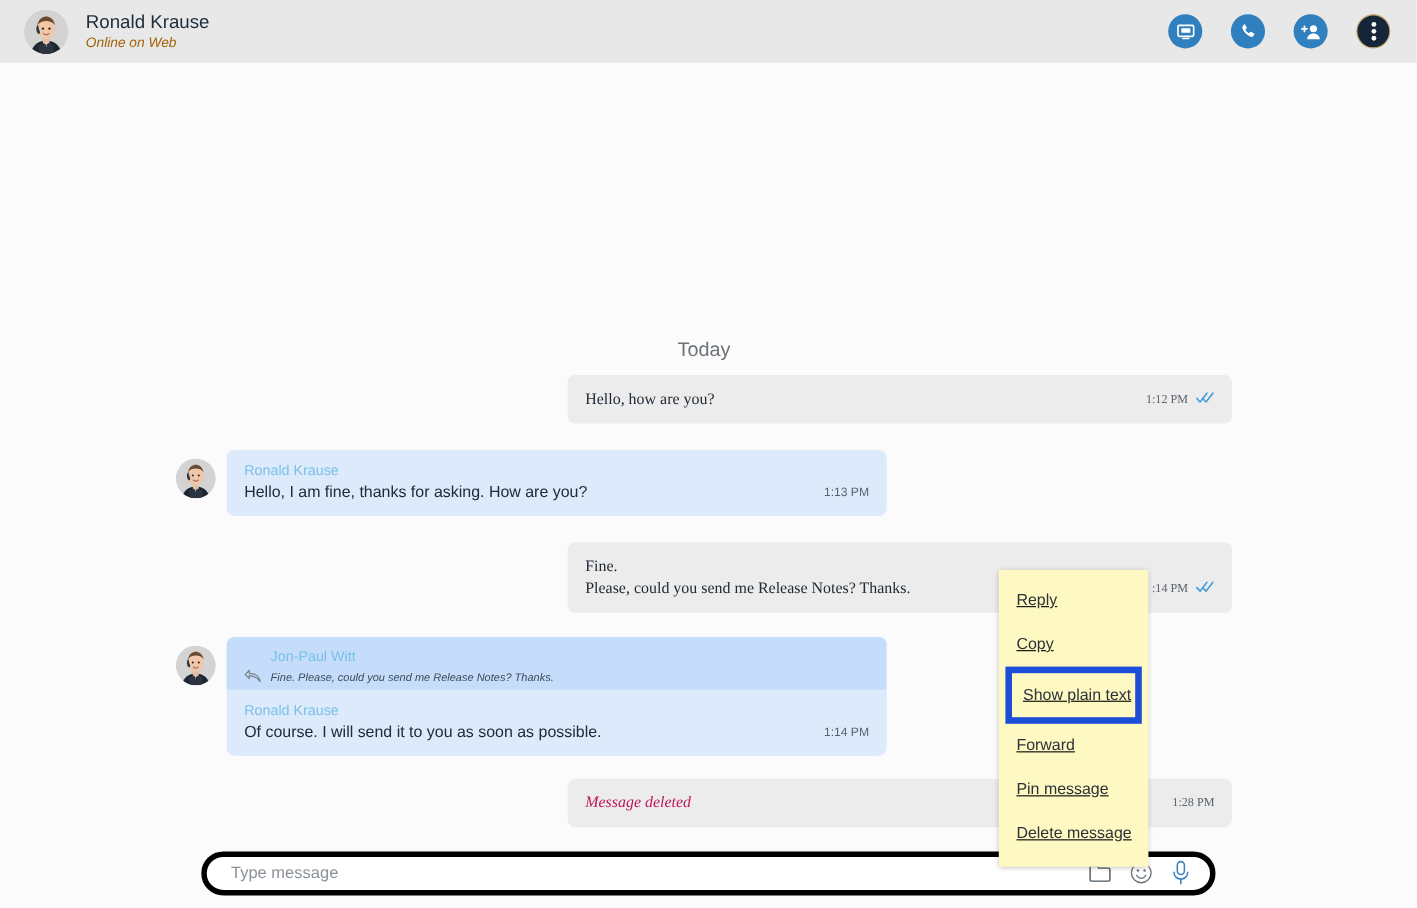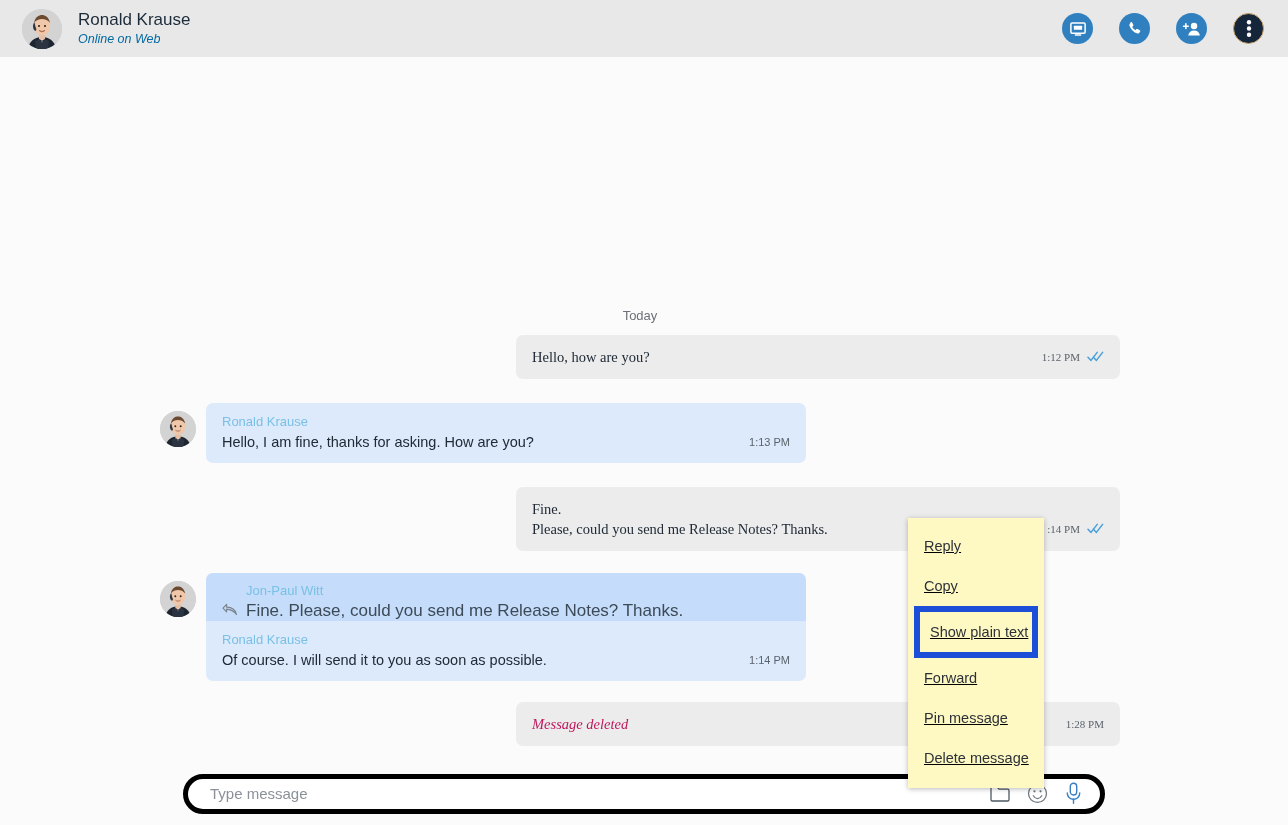--- a/index.html
+++ b/index.html
@@ -20,39 +20,39 @@
     padding: 0 16px 0 22px;
   }
   .avatar {
     width: 40px; height: 40px; border-radius: 50%;
     overflow: hidden; flex: 0 0 40px; position: relative;
     background: #cfcfcf;
   }
   .avatar svg { display: block; width: 100%; height: 100%; }
   .hdr-text { margin-left: 16px; display: flex; flex-direction: column; justify-content: center; }
   .hdr-name { font-size: 17px; color: #1c2b3a; line-height: 20px; }
-  .hdr-status { font-size: 12.5px; color: #0369a1; font-style: italic; line-height: 16px; margin-top: 1px; }
+  .hdr-status { font-size: 12.5px; color: #a16207; font-style: italic; line-height: 16px; margin-top: 1px; }
   .hdr-actions { margin-left: auto; display: flex; align-items: center; gap: 26px; padding-right: 8px; }
   .icon-btn {
     width: 31px; height: 31px; border-radius: 50%;
     display: flex; align-items: center; justify-content: center;
     cursor: pointer; flex: 0 0 31px;
   }
   .icon-btn.blue { background: #3080c0; }
   .icon-btn.dark { background: #16263a; border: 1px solid #c9a46b; }
   .icon-btn svg { display: block; }
 
   
   .chat {
     position: absolute; top: 57px; left: 0;
     width: 1288px; height: 705px;
     background: #fbfbfb;
     padding: 0 168px 0 160px;
   }
-  .daydiv { text-align: center; color: #6c7279; font-size: 13px; margin-top: 251px; }
+  .daydiv { text-align: center; color: #6c7279; font-size: 18px; margin-top: 251px; }
 
   .row { display: flex; margin-top: 12px; }
   .row.out { justify-content: flex-end; }
   .row.in  { justify-content: flex-start; align-items: flex-start; }
 
   .msg-avatar {
     width: 36px; height: 36px; border-radius: 50%;
     overflow: hidden; flex: 0 0 36px; margin-right: 10px;
     background: #cfcfcf; margin-top: 8px;
   }
@@ -78,21 +78,21 @@
 
   .in-inner { padding: 10px 16px 11px 16px; display: flex; align-items: flex-end; }
   .sender { font-size: 13px; color: #79c0e6; line-height: 17px; margin-bottom: 2px; }
 
   .quote {
     background: #c5ddfa; padding: 9px 16px 0 16px;
     display: flex; align-items: flex-end;
   }
   .quote-arrow { flex: 0 0 18px; margin-top: 6px; margin-right: 6px; }
   .quote-body { flex: 1 1 auto; }
-  .quote-text { font-size: 17px; color: #3d4a57; line-height: 20px; }
+  .quote-text { font-size: 10px; color: #3d4a57; font-style: italic; line-height: 20px; }
 
   .deleted { font-style: italic; color: #be185d; }
 
   
   .ctxmenu {
     position: absolute; left: 908px; top: 518px;
     width: 136px; background: #fef9c3;
     box-shadow: 0 1px 5px rgba(0,0,0,0.28);
     padding: 8px 0 10px 0; z-index: 50; text-decoration: underline;
   }

